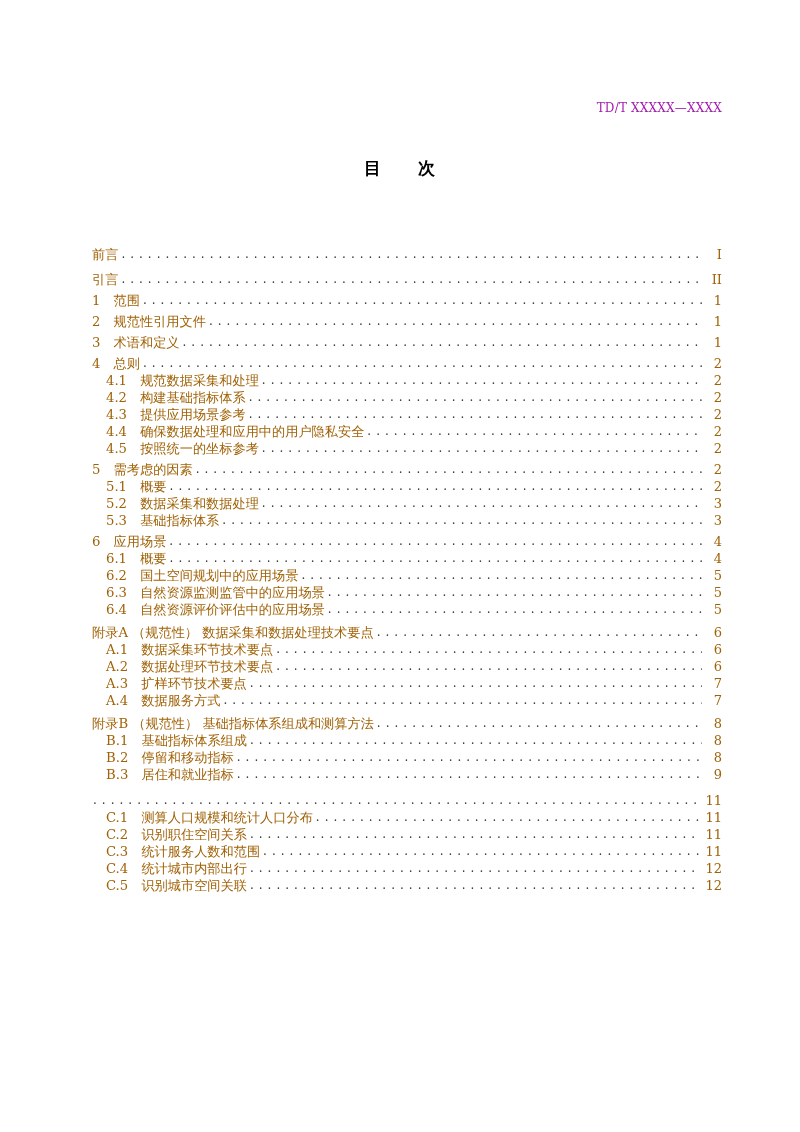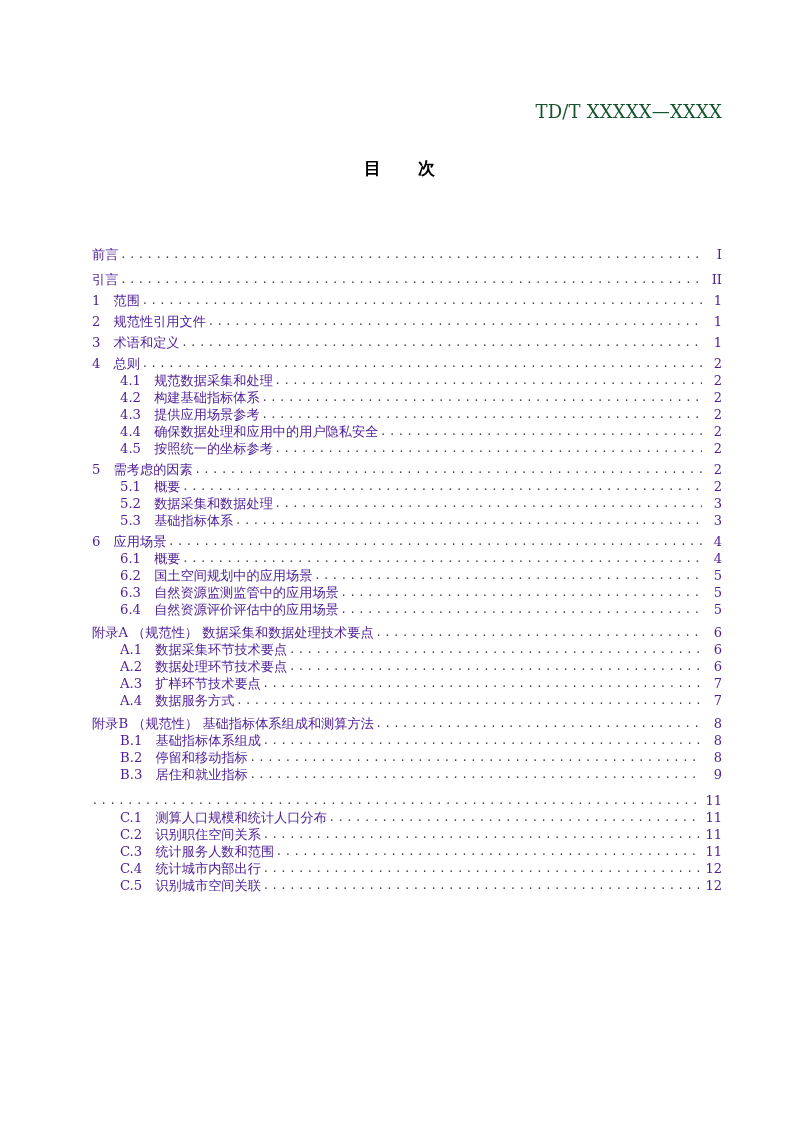--- a/index.html
+++ b/index.html
@@ -24,23 +24,23 @@
   }
 
   
   .doc-header {
     position: absolute;
     top: 101px;
     left: 0;
     width: 722px;
     text-align: right;
     font-family: "DejaVu Serif", "Liberation Serif", serif;
-    font-size: 18px;
+    font-size: 12px;
     letter-spacing: 0.2px;
-    color: #14532d;
+    color: #a21caf;
     white-space: pre;
   }
 
   
   .toc-title {
     position: absolute;
     top: 157px;
     left: 0;
     width: 800px;
     text-align: center;
@@ -59,21 +59,21 @@
     left: 92px;
     width: 630px;
   }
 
   .toc-entry {
     display: flex;
     align-items: flex-end;
     font-size: 13px;
     line-height: 1.0;
     white-space: pre;
-    color: #4c1d95;
+    color: #a16207;
   }
 
   .entry-label {
     font-family: "DejaVu Serif", "Liberation Serif", serif;
     font-size: 13.2px;
     flex: 0 0 auto;
     padding-right: 2px;
   }
 
   .leader {
@@ -100,21 +100,21 @@
     flex: 0 0 auto;
     font-family: "DejaVu Serif", "Liberation Serif", serif;
     font-size: 13px;
     text-align: right;
     min-width: 16px;
     padding-left: 3px;
   }
 
   
   .level-0 { margin-left: 0px; }
-  .level-1 { margin-left: 28px; align-items: flex-end; }
+  .level-1 { margin-left: 14px; align-items: flex-end; }
 
   
   .gap-front { height: 11px; }
   .gap-sec   { height: 7px; }
   .gap-sub   { height: 3px; }
   .gap-app   { height: 9px; }
 </style>
 </head>
 <body>
 

